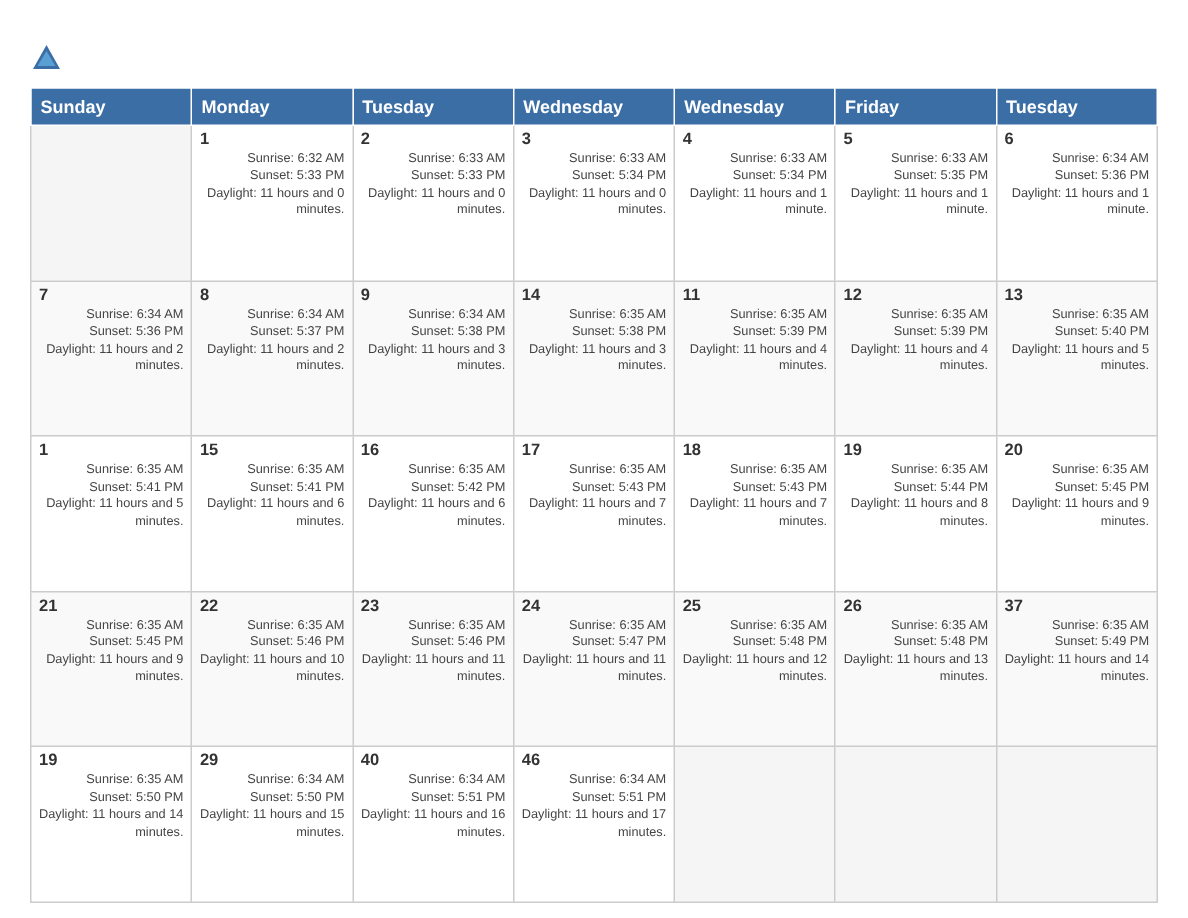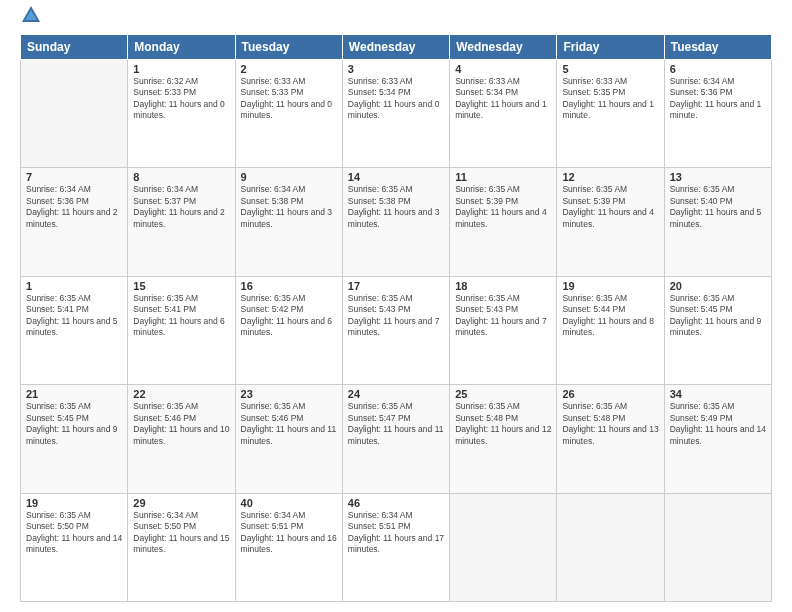--- a/index.html
+++ b/index.html
@@ -6,21 +6,21 @@
     body {
       font-family: Arial, sans-serif;
       background: #fff;
       width: 792px;
       height: 612px;
       overflow: hidden;
     }
     .page {
       width: 792px;
       height: 612px;
-      padding: 4px 20px 10px 20px;
+      padding: 28px 20px 10px 20px;
       display: flex;
       flex-direction: column;
     }
     .header {
       display: flex;
       align-items: flex-start;
       justify-content: space-between;
       margin-bottom: 8px;
     }
     .logo {
@@ -87,20 +87,21 @@
       font-size: 11px;
       font-weight: bold;
       color: #333;
       display: block;
       margin-bottom: 1px;
     }
     .day-detail {
       font-size: 8.5px;
       color: #444;
       line-height: 1.35;
+      text-align: right;
     }
   </style>
 </head>
 <body>
 
 <div class="page">
   <div class="header">
     <div class="logo">
       <svg class="logo-icon" viewBox="0 0 22 22">
         <polygon points="11,2 20,18 2,18" fill="#3a6ea5"></polygon>
@@ -236,21 +237,21 @@
           </td>
           <td>
             <span class="day-number">25</span>
             <div class="day-detail">Sunrise: 6:35 AM<br>Sunset: 5:48 PM<br>Daylight: 11 hours and 12 minutes.</div>
           </td>
           <td>
             <span class="day-number">26</span>
             <div class="day-detail">Sunrise: 6:35 AM<br>Sunset: 5:48 PM<br>Daylight: 11 hours and 13 minutes.</div>
           </td>
           <td>
-            <span class="day-number">34</span>
+            <span class="day-number">37</span>
             <div class="day-detail">Sunrise: 6:35 AM<br>Sunset: 5:49 PM<br>Daylight: 11 hours and 14 minutes.</div>
           </td>
         </tr>
         <tr>
           <td>
             <span class="day-number">19</span>
             <div class="day-detail">Sunrise: 6:35 AM<br>Sunset: 5:50 PM<br>Daylight: 11 hours and 14 minutes.</div>
           </td>
           <td>
             <span class="day-number">29</span>

